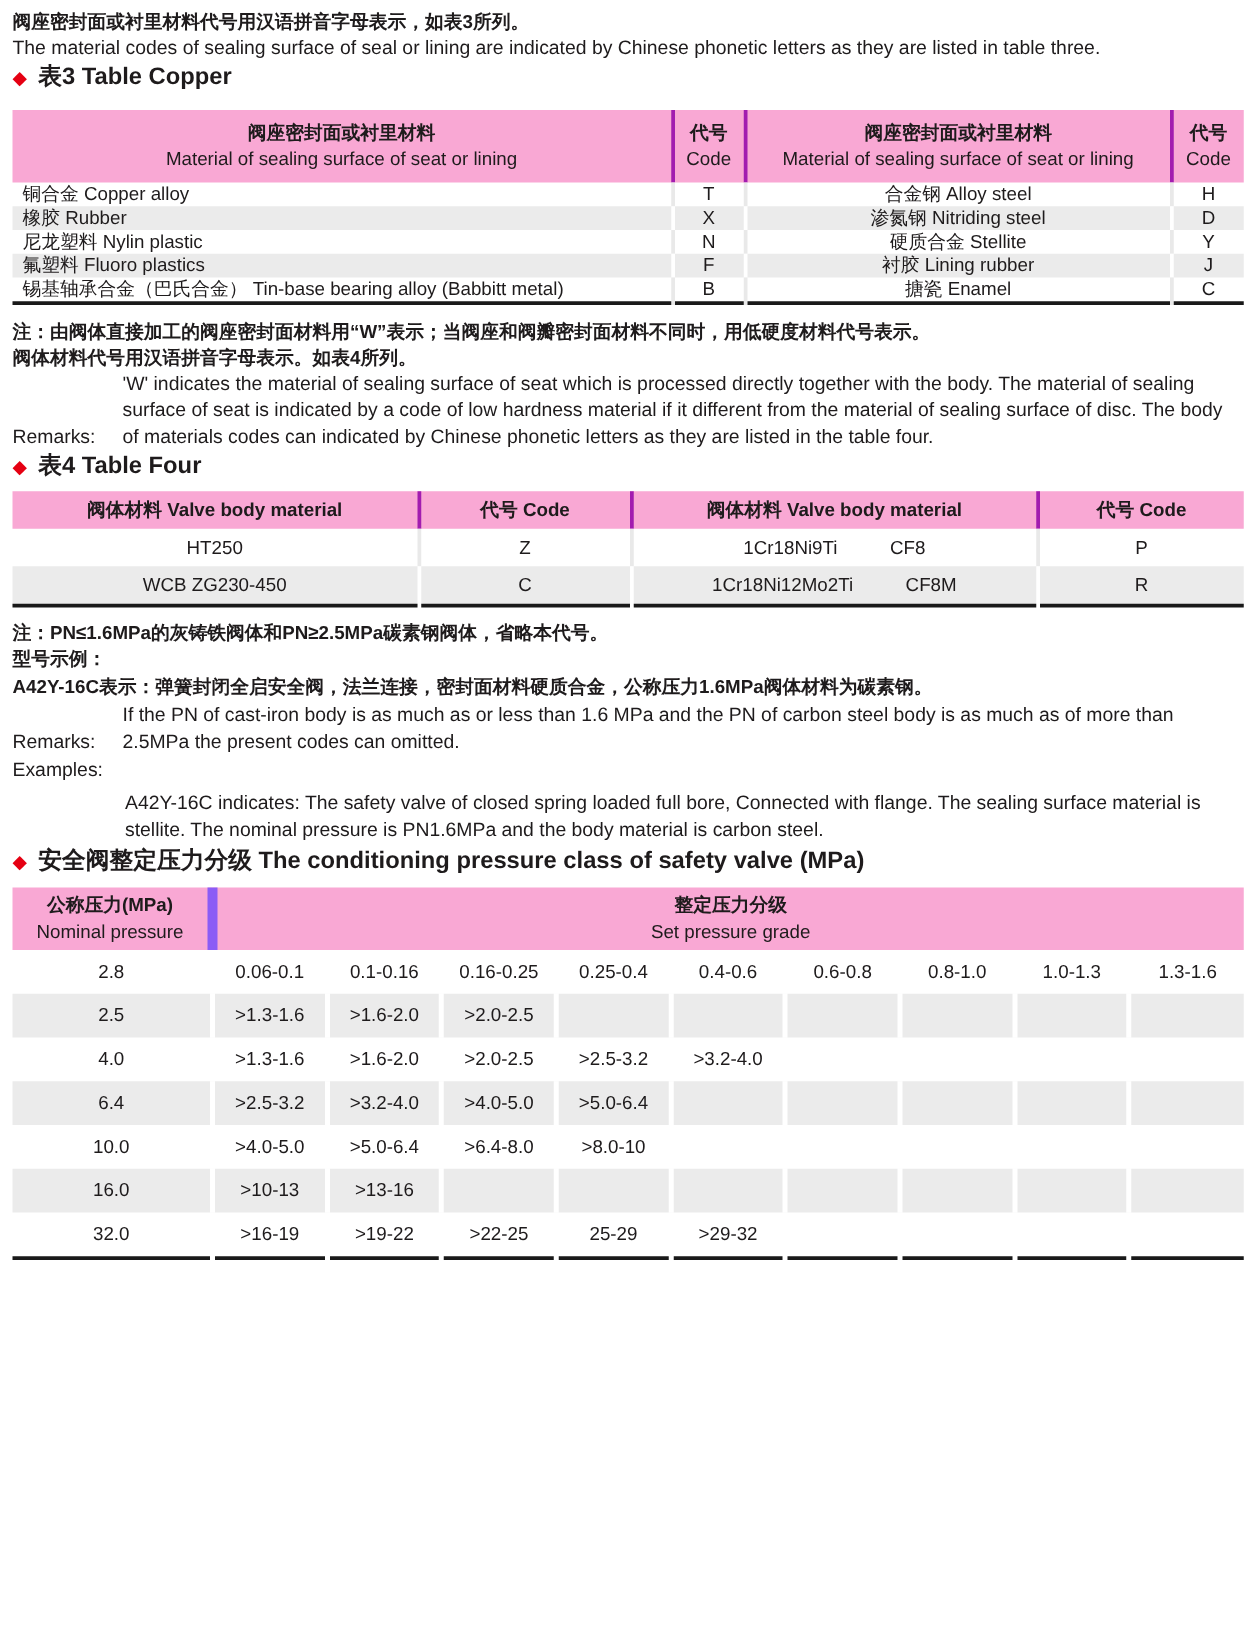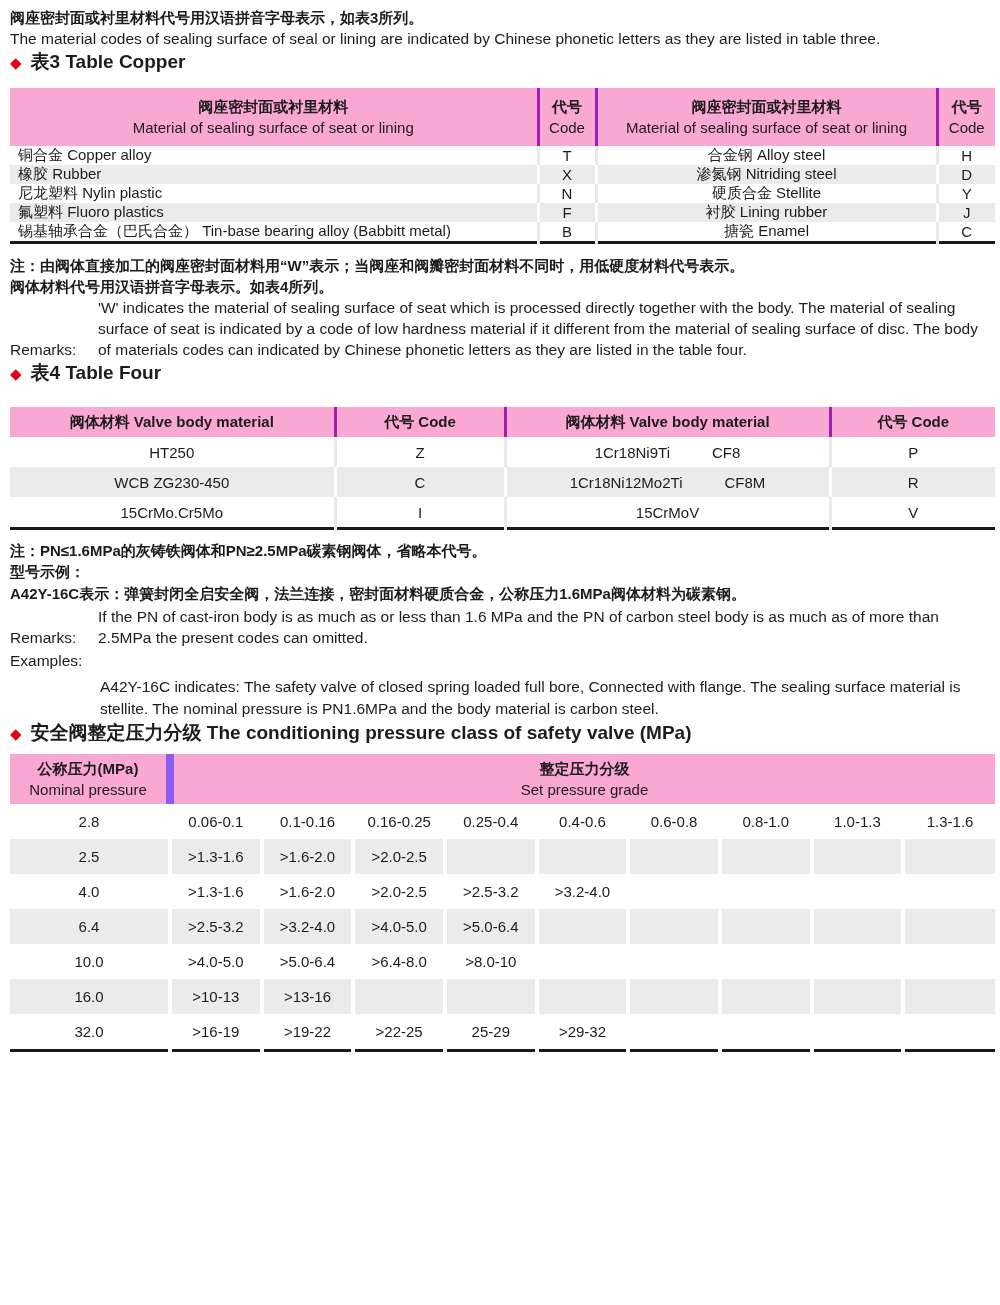--- a/index.html
+++ b/index.html
@@ -36,21 +36,21 @@
   .hen{font-weight:normal;font-size:15px;line-height:21px;}
 
   
   .t3{margin-top:13px;}
   .t3 thead th{height:58px;}
   .t3 td{height:19px;text-align:center;}
   .t3 td.mat-left{text-align:left;padding-left:8px;}
   .t3 tbody tr:nth-child(odd) td + td{border-left-color:#e9e9e9;}
 
   
-  .t4{margin-top:21px;}
+  .t4{margin-top:7px;}
   .t4 thead th{height:30px;font-weight:bold;}
   .t4 td{height:30px;text-align:center;}
   .t4 tbody tr:nth-child(odd) td + td{border-left-color:#e9e9e9;}
   .pairB:not(:empty){margin-left:42px;}
 
   
   .tp{margin-top:8px;}
   .tp thead th{height:50px;}
   .tp td{height:35px;text-align:center;}
   .tp td + td{border-left:4px solid #fff;}
@@ -177,26 +177,20 @@
         <td>Z</td>
         <td><span>1Cr18Ni9Ti</span><span class="pairB">CF8</span></td>
         <td>P</td>
       </tr>
       <tr>
         <td>WCB ZG230-450</td>
         <td>C</td>
         <td><span>1Cr18Ni12Mo2Ti</span><span class="pairB">CF8M</span></td>
         <td>R</td>
       </tr>
-      <tr>
-        <td>15CrMo.Cr5Mo</td>
-        <td>I</td>
-        <td><span>15CrMoV</span><span class="pairB"></span></td>
-        <td>V</td>
-      </tr>
     </tbody>
   </table>
 
   <div class="notes4">
     <p class="zh">注：PN≤1.6MPa的灰铸铁阀体和PN≥2.5MPa碳素钢阀体，省略本代号。</p>
     <p class="zh">型号示例：</p>
     <p class="zh modelzh">A42Y-16C表示：弹簧封闭全启安全阀，法兰连接，密封面材料硬质合金，公称压力1.6MPa阀体材料为碳素钢。</p>
     <div class="hang">
       <span class="lbl">Remarks:</span>
       <span class="bdy">If the PN of cast-iron body is as much as or less than 1.6 MPa and the PN of carbon steel body is as much as of more than 2.5MPa the present codes can omitted.</span>

